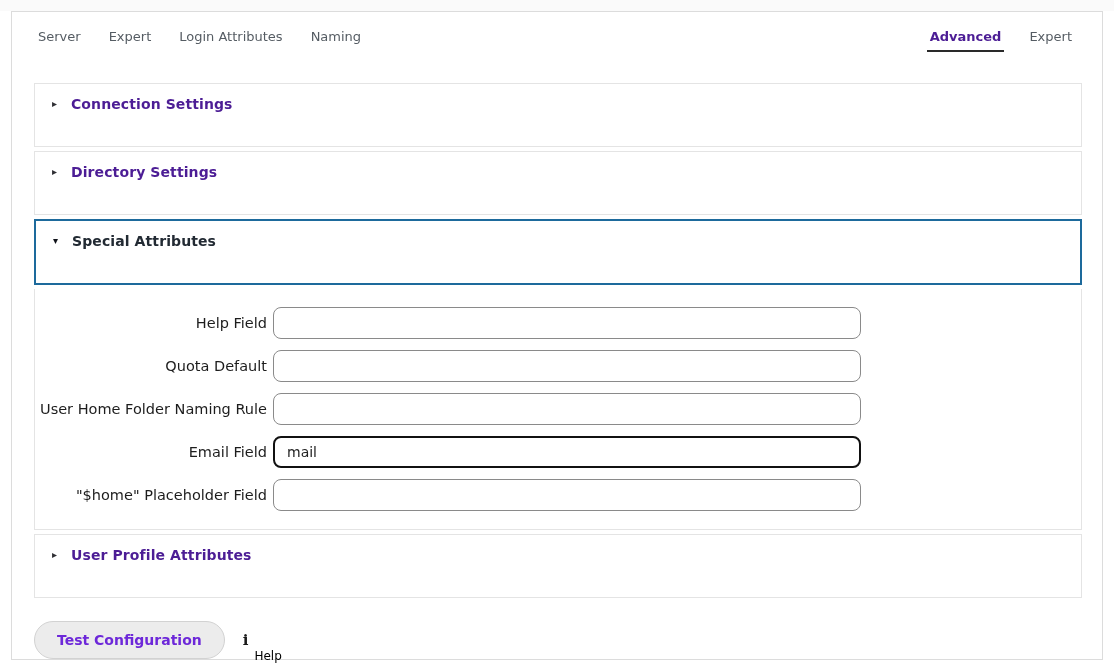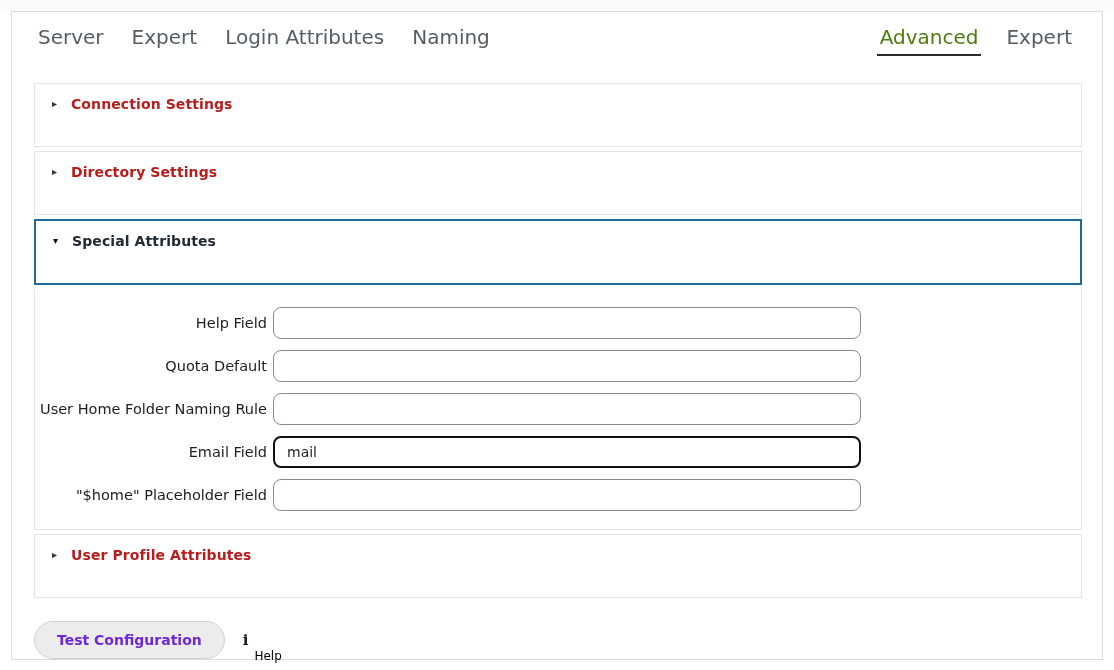--- a/index.html
+++ b/index.html
@@ -49,30 +49,30 @@
   }
   .tabs-right {
     position: absolute;
     right: 16px;
     top: 0;
     display: flex;
     align-items: center;
     height: 49px;
   }
   .tab {
-    font-size: 20px;
+    font-size: 13px;
     color: #555c63;
     padding: 0 14px;
     line-height: 1;
     white-space: nowrap;
     cursor: pointer;
   }
   .tab.active {
-    color: #4d7c0f;
-    font-weight: normal;
+    color: #4c1d95;
+    font-weight: bold;
     position: relative;
   }
   .tab.active::after {
     content: "";
     position: absolute;
     left: 11px;
     right: 11px;
     bottom: -9px;
     height: 2px;
     background: #2a2a2a;
@@ -98,21 +98,21 @@
     width: 10px;
     font-size: 10px;
     color: #2f2f34;
     line-height: 1;
     margin-right: 9px;
     display: inline-block;
   }
   .sec-title {
     font-size: 14px;
     font-weight: bold;
-    color: #b91c1c;
+    color: #4c1d95;
     letter-spacing: 0.1px;
   }
   .section.active {
     border: 2px solid #1d6a9c;
   }
   .section.active .sec-title { color: #222a33; }
   .section.active .tri { color: #10131a; }
 
   
   .sec-content {

